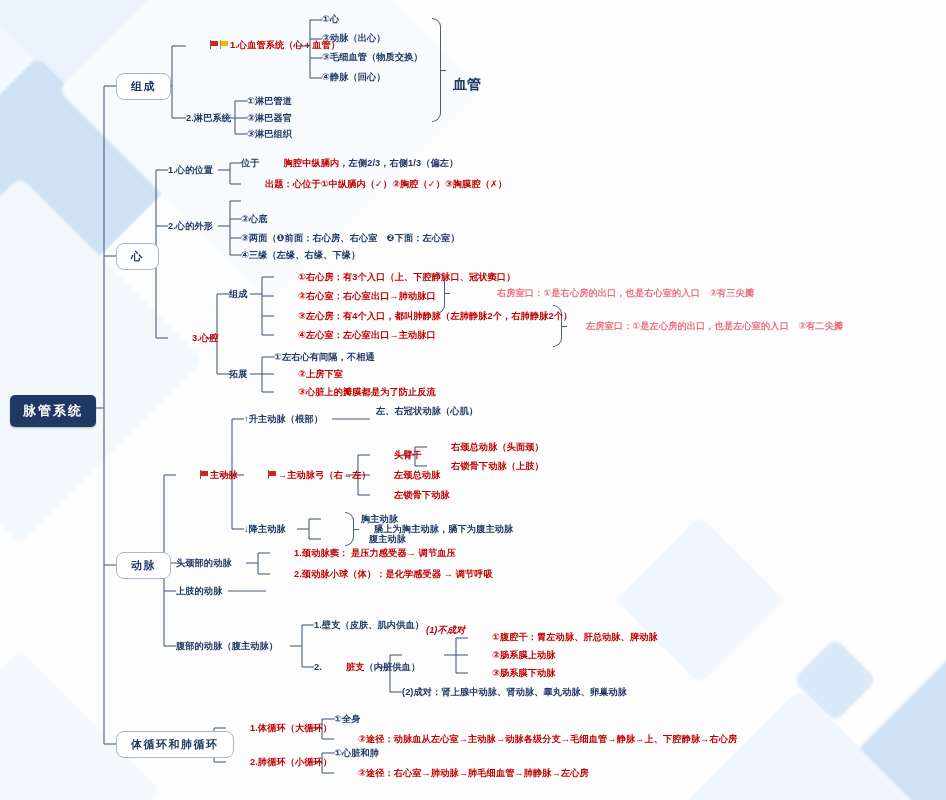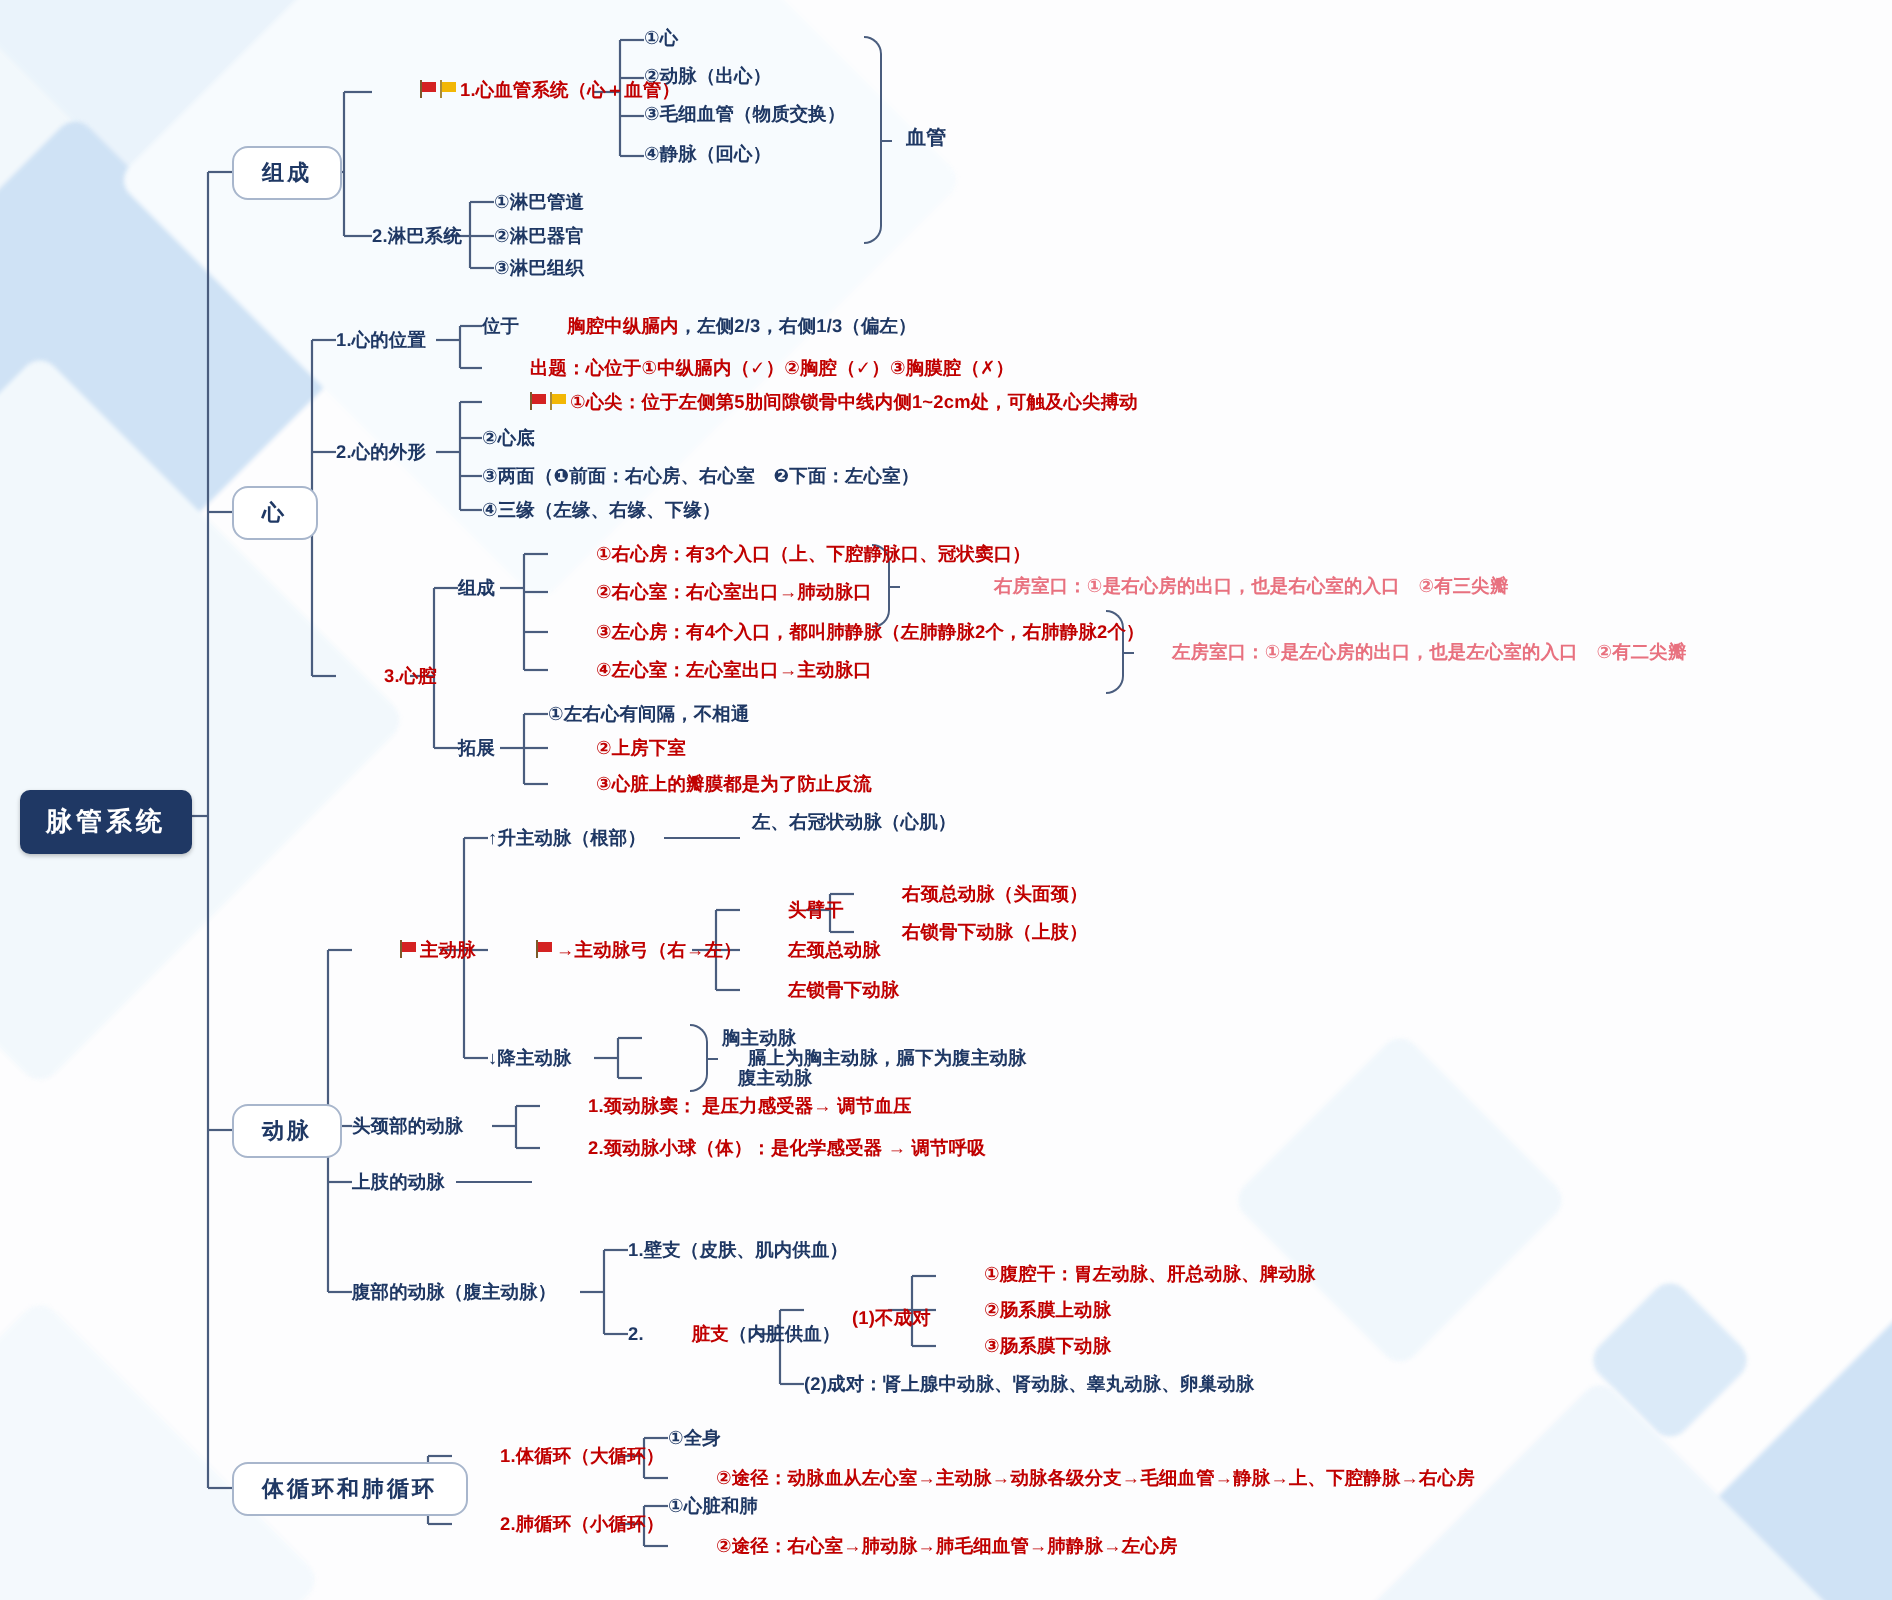--- a/index.html
+++ b/index.html
@@ -277,38 +277,35 @@
 
   <div class="node t-red" style="left:186px; top:40px;">
     <span class="flag red"></span><span class="flag yellow"></span><span>1.心血管系统（心＋血管）</span>
   </div>
   <div class="node t-blueb" style="left:186px; top:113px;">2.淋巴系统</div>
 
   <div class="node t-blueb" style="left:322px; top:14px;">①心</div>
   <div class="node t-blueb" style="left:322px; top:33px;">②动脉（出心）</div>
   <div class="node t-blueb" style="left:322px; top:52px;">③毛细血管（物质交换）</div>
   <div class="node t-blueb" style="left:322px; top:72px;">④静脉（回心）</div>
-  <div class="node t-blueb" style="left:453px; top:64px; font-size:10px;">血管</div>
+  <div class="node t-blueb" style="left:453px; top:76px; font-size:14px;">血管</div>
 
   <div class="node t-blueb" style="left:247px; top:96px;">①淋巴管道</div>
   <div class="node t-blueb" style="left:247px; top:113px;">②淋巴器官</div>
   <div class="node t-blueb" style="left:247px; top:129px;">③淋巴组织</div>
 
   <div class="node t-blueb" style="left:168px; top:165px;">1.心的位置</div>
   <div class="node t-blueb" style="left:168px; top:221px;">2.心的外形</div>
   <div class="node t-red" style="left:168px; top:333px;">3.心腔</div>
 
   <div class="node" style="left:241px; top:158px;">
     <span class="t-blueb">位于</span><span class="t-red">胸腔中纵膈内</span><span class="t-blueb">，左侧2/3，右侧1/3（偏左）</span>
   </div>
   <div class="node t-red" style="left:241px; top:179px;">出题：心位于①中纵膈内（✓）②胸腔（✓）③胸膜腔（✗）</div>
 
-  <div class="node t-red" style="left:241px; top:196px;">
-    <span class="flag red"></span><span class="flag yellow"></span><span>①心尖：位于左侧第5肋间隙锁骨中线内侧1~2cm处，可触及心尖搏动</span>
-  </div>
   <div class="node t-blueb" style="left:241px; top:214px;">②心底</div>
   <div class="node t-blueb" style="left:241px; top:233px;">③两面（❶前面：右心房、右心室　❷下面：左心室）</div>
   <div class="node t-blueb" style="left:241px; top:250px;">④三缘（左缘、右缘、下缘）</div>
 
   <div class="node t-blueb" style="left:229px; top:289px;">组成</div>
   <div class="node t-blueb" style="left:229px; top:369px;">拓展</div>
 
   <div class="node t-red" style="left:274px; top:272px;">①右心房：有3个入口（上、下腔静脉口、冠状窦口）</div>
   <div class="node t-red" style="left:274px; top:291px;">②右心室：右心室出口→肺动脉口</div>
   <div class="node t-red" style="left:274px; top:311px;">③左心房：有4个入口，都叫肺静脉（左肺静脉2个，右肺静脉2个）</div>
@@ -349,21 +346,21 @@
 
   <div class="node t-red" style="left:270px; top:548px;">1.颈动脉窦： 是压力感受器→ 调节血压</div>
   <div class="node t-red" style="left:270px; top:569px;">2.颈动脉小球（体）：是化学感受器 → 调节呼吸</div>
 
 
   <div class="node t-blueb" style="left:314px; top:620px;">1.壁支（皮肤、肌内供血）</div>
   <div class="node" style="left:314px; top:662px;">
     <span class="t-blueb">2.</span><span class="t-red">脏支</span><span class="t-blueb">（内脏供血）</span>
   </div>
 
-  <div class="node t-red" style="left:402px; top:654px;">(1)不成对</div>
+  <div class="node t-red" style="left:402px; top:625px;font-style:italic;">(1)不成对</div>
   <div class="node t-blueb" style="left:402px; top:687px;">(2)成对：肾上腺中动脉、肾动脉、睾丸动脉、卵巢动脉</div>
 
   <div class="node t-red" style="left:468px; top:632px;">①腹腔干：胃左动脉、肝总动脉、脾动脉</div>
   <div class="node t-red" style="left:468px; top:650px;">②肠系膜上动脉</div>
   <div class="node t-red" style="left:468px; top:668px;">③肠系膜下动脉</div>
 
   <div class="node t-red" style="left:226px; top:723px;">1.体循环（大循环）</div>
   <div class="node t-red" style="left:226px; top:757px;">2.肺循环（小循环）</div>
 
   <div class="node t-blueb" style="left:334px; top:714px;">①全身</div>

